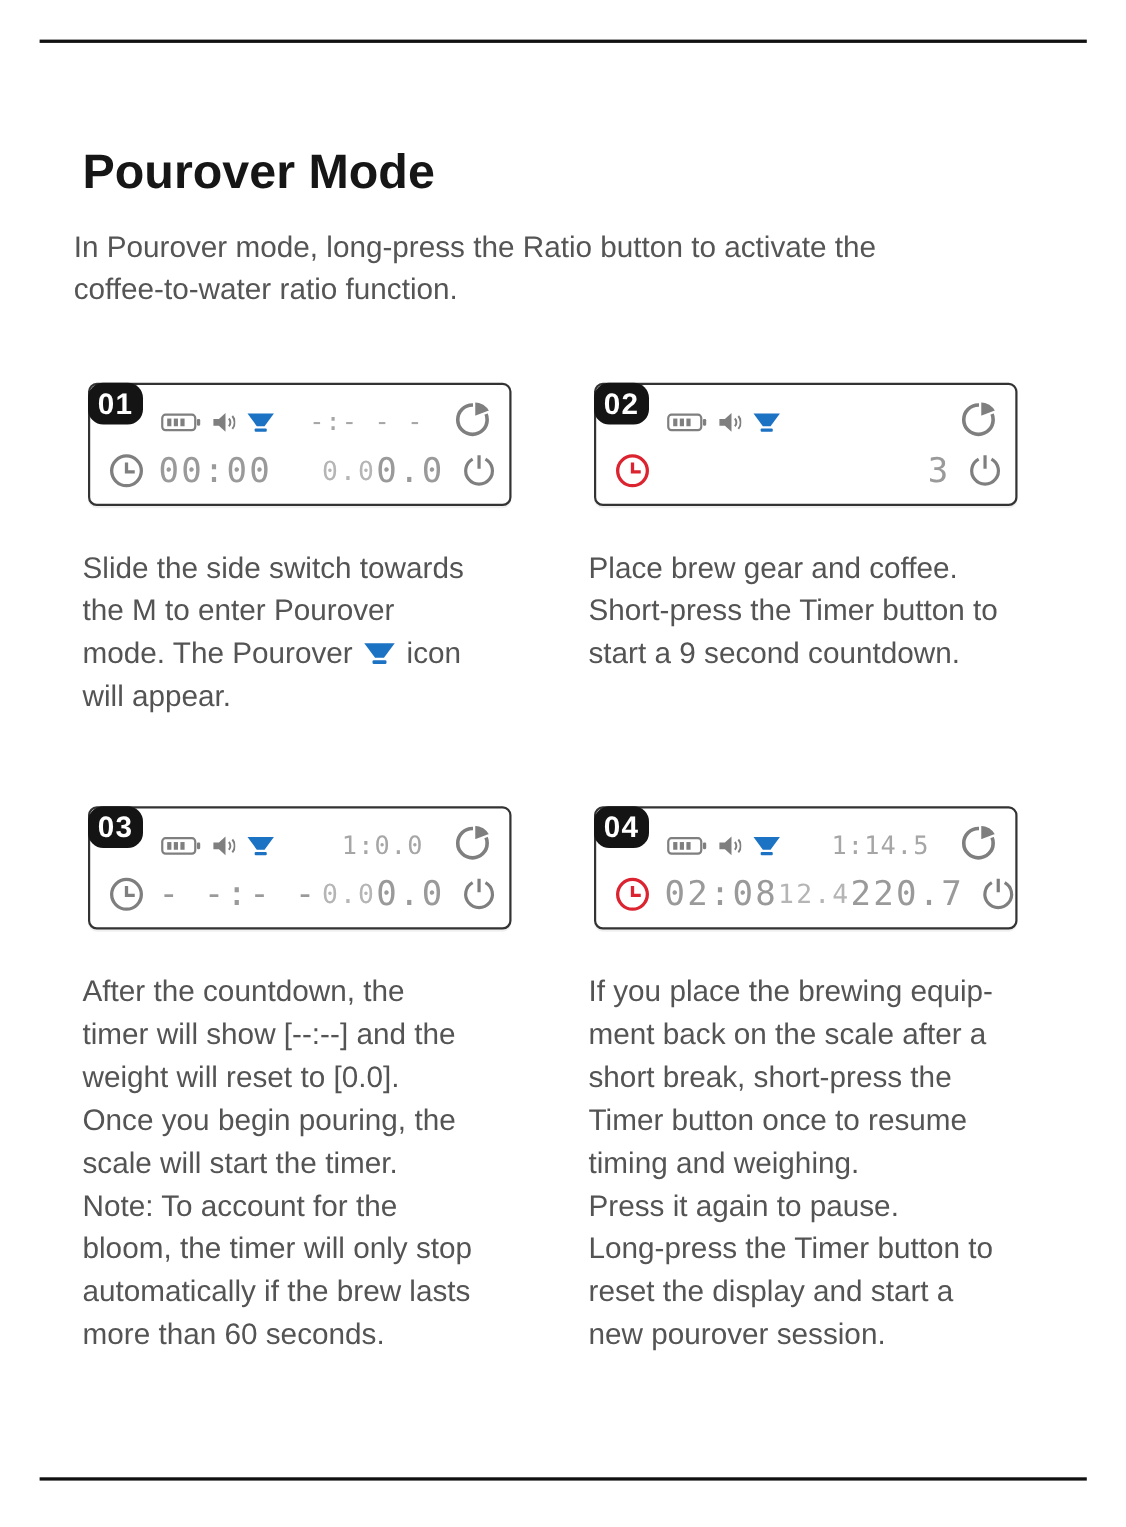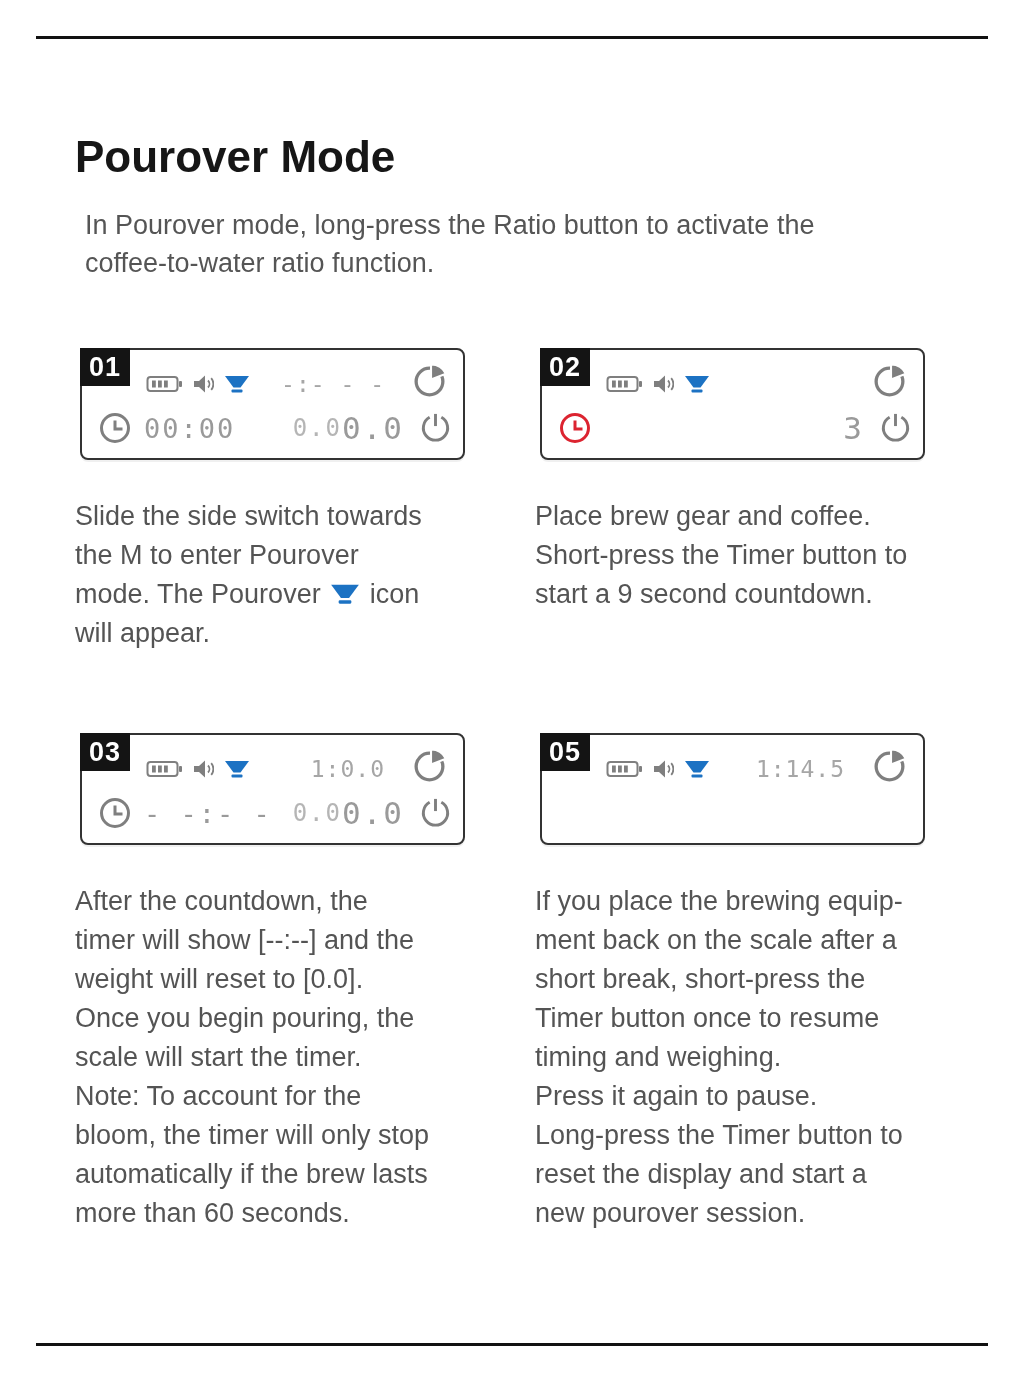--- a/index.html
+++ b/index.html
@@ -18,21 +18,21 @@
   .rule.bottom { top: 1343px; }
 
   h1.page-title {
     margin: 0; padding: 0;
     position: absolute; left: 75px; top: 132px;
     font-size: 44px; font-weight: 700; color: #161616;
     letter-spacing: 0px;
     text-align: center;
   }
   p.intro {
-    position: absolute; left: 85px; top: 206px;
+    position: absolute; left: 67px; top: 206px;
     width: 910px;
     margin: 0;
     font-size: 27px; color: #555555; line-height: 38px;
     white-space: pre-line;
   }
 
   .steps-grid {
     position: absolute; left: 75px; top: 348px;
     display: grid;
     grid-template-columns: 415px 415px;
@@ -52,20 +52,21 @@
     background: #ffffff;
     box-shadow: 0 2px 0 rgba(0,0,0,0.06);
   }
   .badge {
     position: absolute; left: -2px; top: -2px;
     width: 50px; height: 38px;
     background: #141414; color: #ffffff;
     font-size: 27px; font-weight: 700;
     display: flex; align-items: center; justify-content: center;
     letter-spacing: 1px;
+    border-radius: 14px;
   }
   .lcd-top {
     position: absolute; left: 64px; top: 20px; height: 28px;
     display: flex; align-items: center; gap: 10px;
   }
   .lcd-ratio {
     position: absolute; right: 78px; top: 20px; height: 28px;
     line-height: 28px; text-align: right;
     font-family: "DejaVu Sans Mono", monospace;
     font-size: 23px; color: #a6a6a6; letter-spacing: 1px;
@@ -73,21 +74,21 @@
   }
   .pie { position: absolute; right: 15px; top: 13px; color: #7f7f7f; }
   .lcd-bottom {
     position: absolute; left: 16px; right: 10px; top: 56px; height: 44px;
     display: flex; align-items: center;
   }
   .seg {
     font-family: "DejaVu Sans Mono", monospace;
     color: #9a9a9a; letter-spacing: 2px; white-space: nowrap;
   }
-  .seg.timer { font-size: 27px; width: 132px; margin-left: 12px; }
+  .seg.timer { font-size: 31px; width: 132px; margin-left: 12px; }
   .seg.mid   { font-size: 24px; width: 92px; text-align: right; color: #b5b5b5; }
   .seg.weight{ font-size: 31px; flex: 1; text-align: right; padding-right: 14px; }
 
   .icon { display: inline-block; line-height: 0; }
   .gray-icon { color: #7f7f7f; }
   .clock-gray { color: #7f7f7f; }
   .clock-red  { color: #dc2430; }
   .blue-icon  { color: #1c72c3; }
 
   
@@ -253,36 +254,47 @@
 Once you begin pouring, the
 scale will start the timer.
 Note: To account for the
 bloom, the timer will only stop
 automatically if the brew lasts
 more than 60 seconds.</p>
   </section>
 
   <section class="step">
     <div class="panel">
-      <div class="badge">05</div>
+      <div class="badge">04</div>
       <div class="lcd-top">
         <span class="icon gray-icon"><svg width="37" height="20" viewBox="0 0 37 20">
               <use href="#ic-battery"></use>
             </svg></span>
         <span class="icon gray-icon"><svg width="21" height="20" viewBox="0 0 21 20">
               <use href="#ic-speaker"></use>
             </svg></span>
         <span class="icon blue-icon"><svg width="26" height="19" viewBox="0 0 26 19">
               <use href="#ic-funnel"></use>
             </svg></span>
       </div>
       <div class="lcd-ratio">1:14.5</div>
       <span class="icon pie"><svg width="37" height="37" viewBox="0 0 36 36">
             <use href="#ic-pie"></use>
           </svg></span>
+      <div class="lcd-bottom">
+        <span class="icon clock-red"><svg width="34" height="34" viewBox="0 0 34 34">
+              <use href="#ic-clock"></use>
+            </svg></span>
+        <span class="seg timer">02:08</span>
+        <span class="seg mid">12.4</span>
+        <span class="seg weight">220.7</span>
+        <span class="icon gray-icon"><svg width="35" height="35" viewBox="0 0 36 36">
+              <use href="#ic-power"></use>
+            </svg></span>
+      </div>
     </div>
     <p class="caption">If you place the brewing equip-
 ment back on the scale after a
 short break, short-press the
 Timer button once to resume
 timing and weighing.
 Press it again to pause.
 Long-press the Timer button to
 reset the display and start a
 new pourover session.</p>

